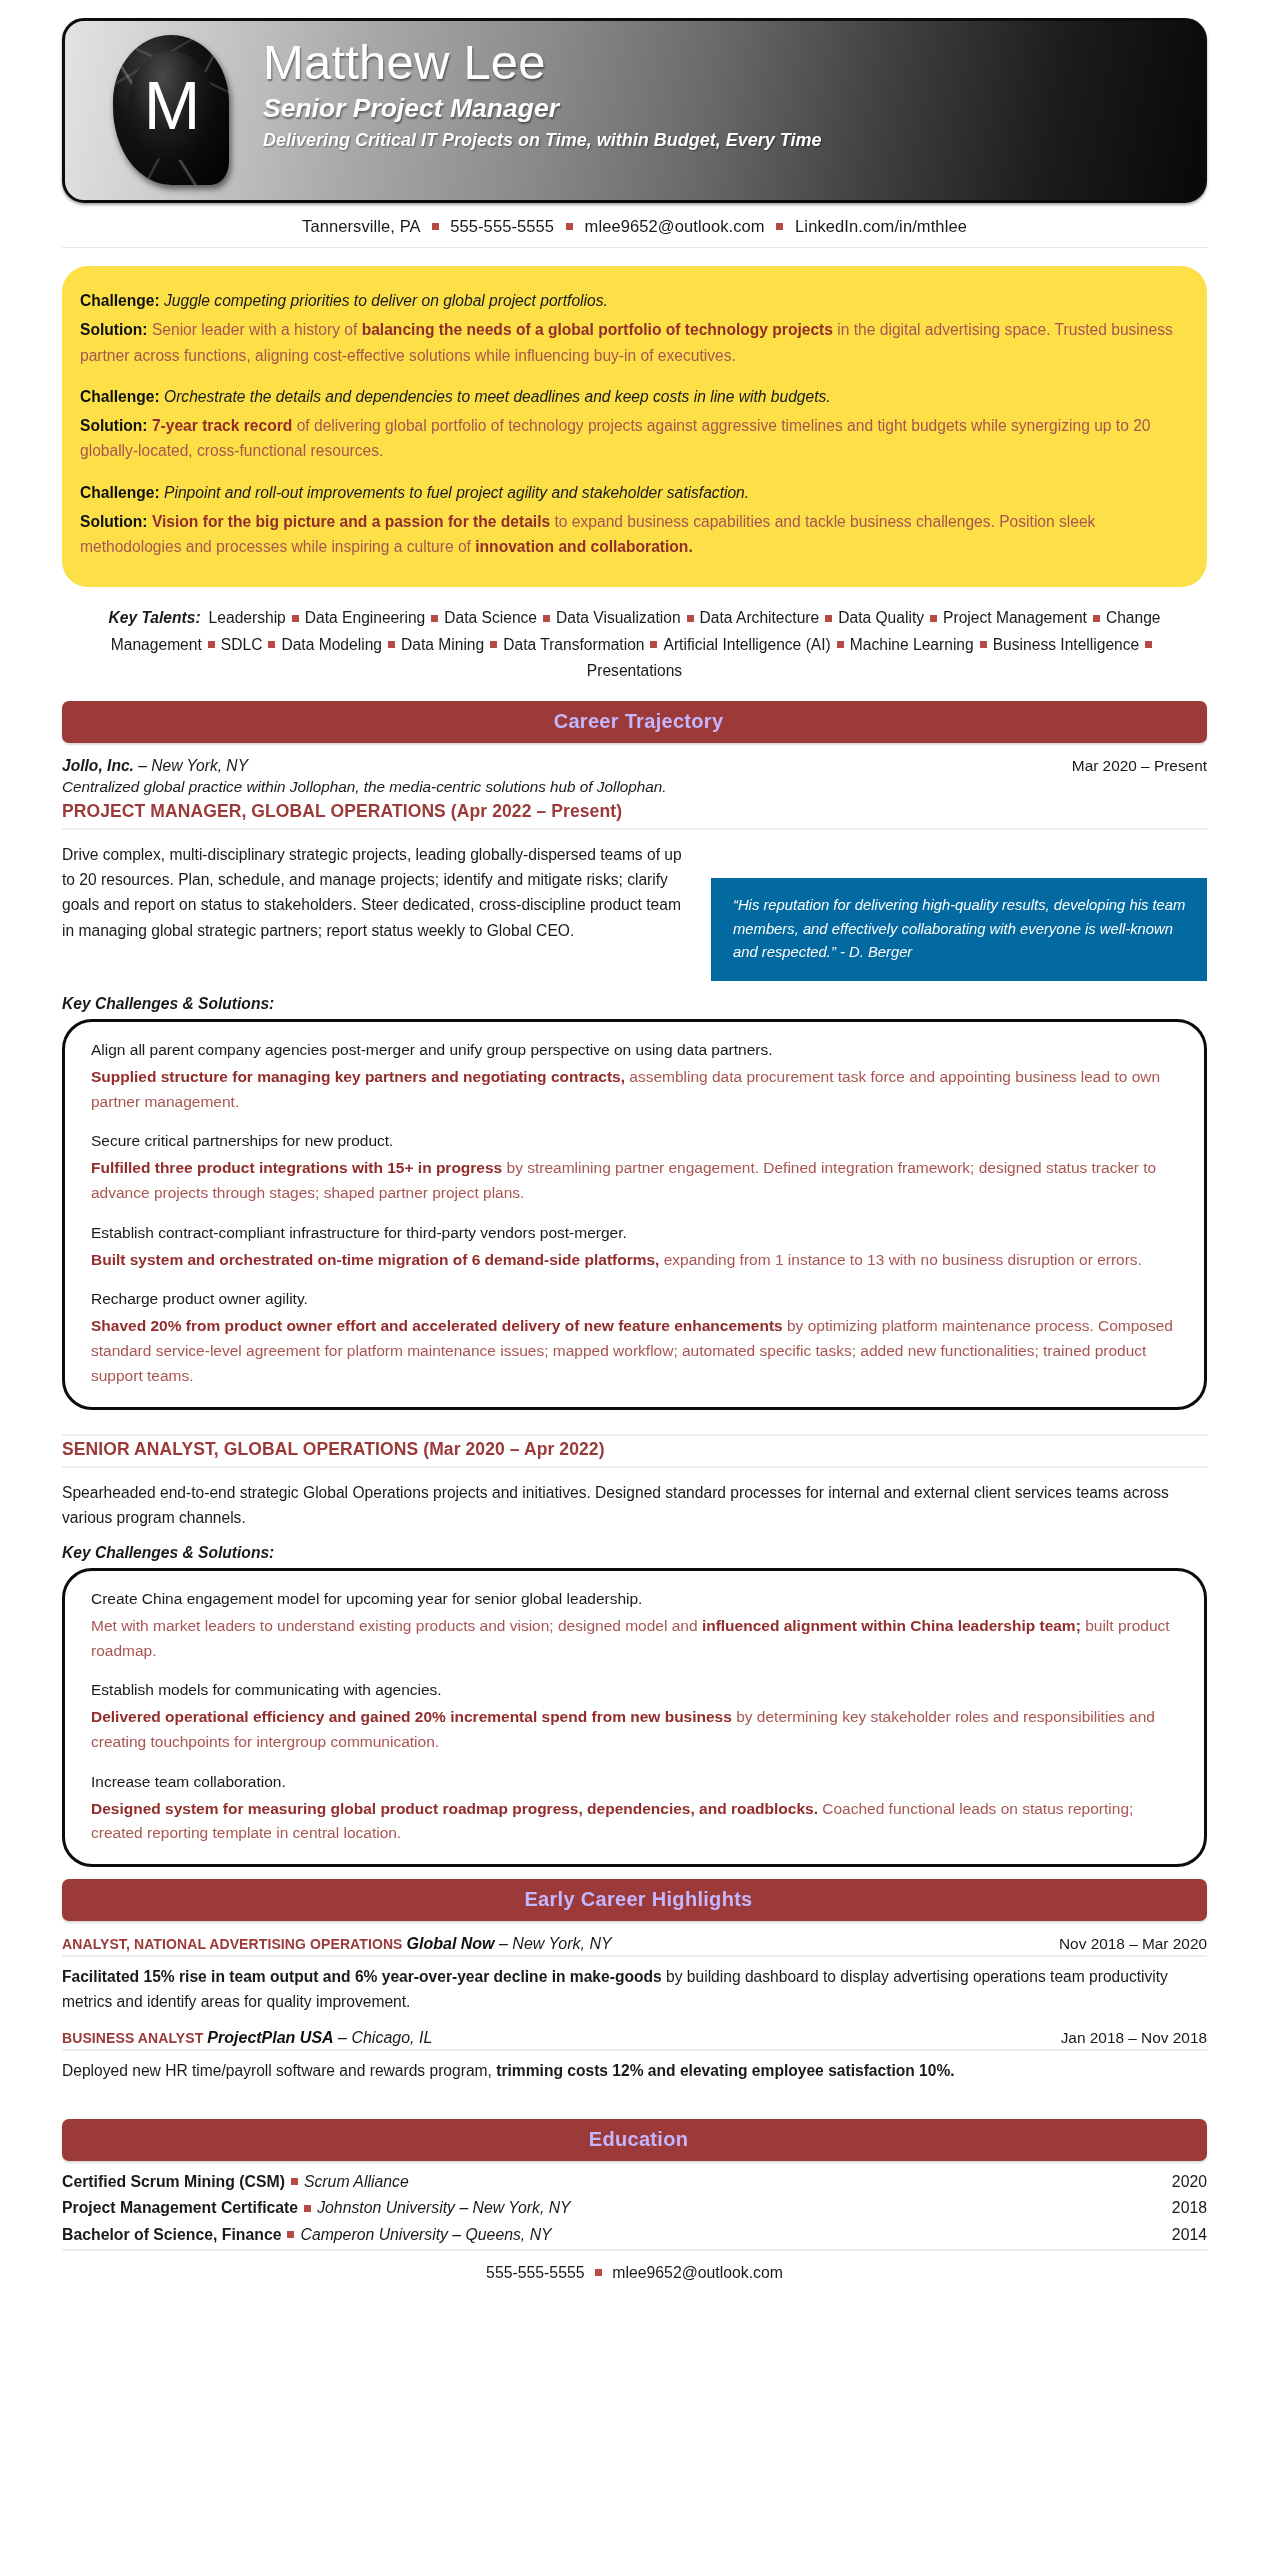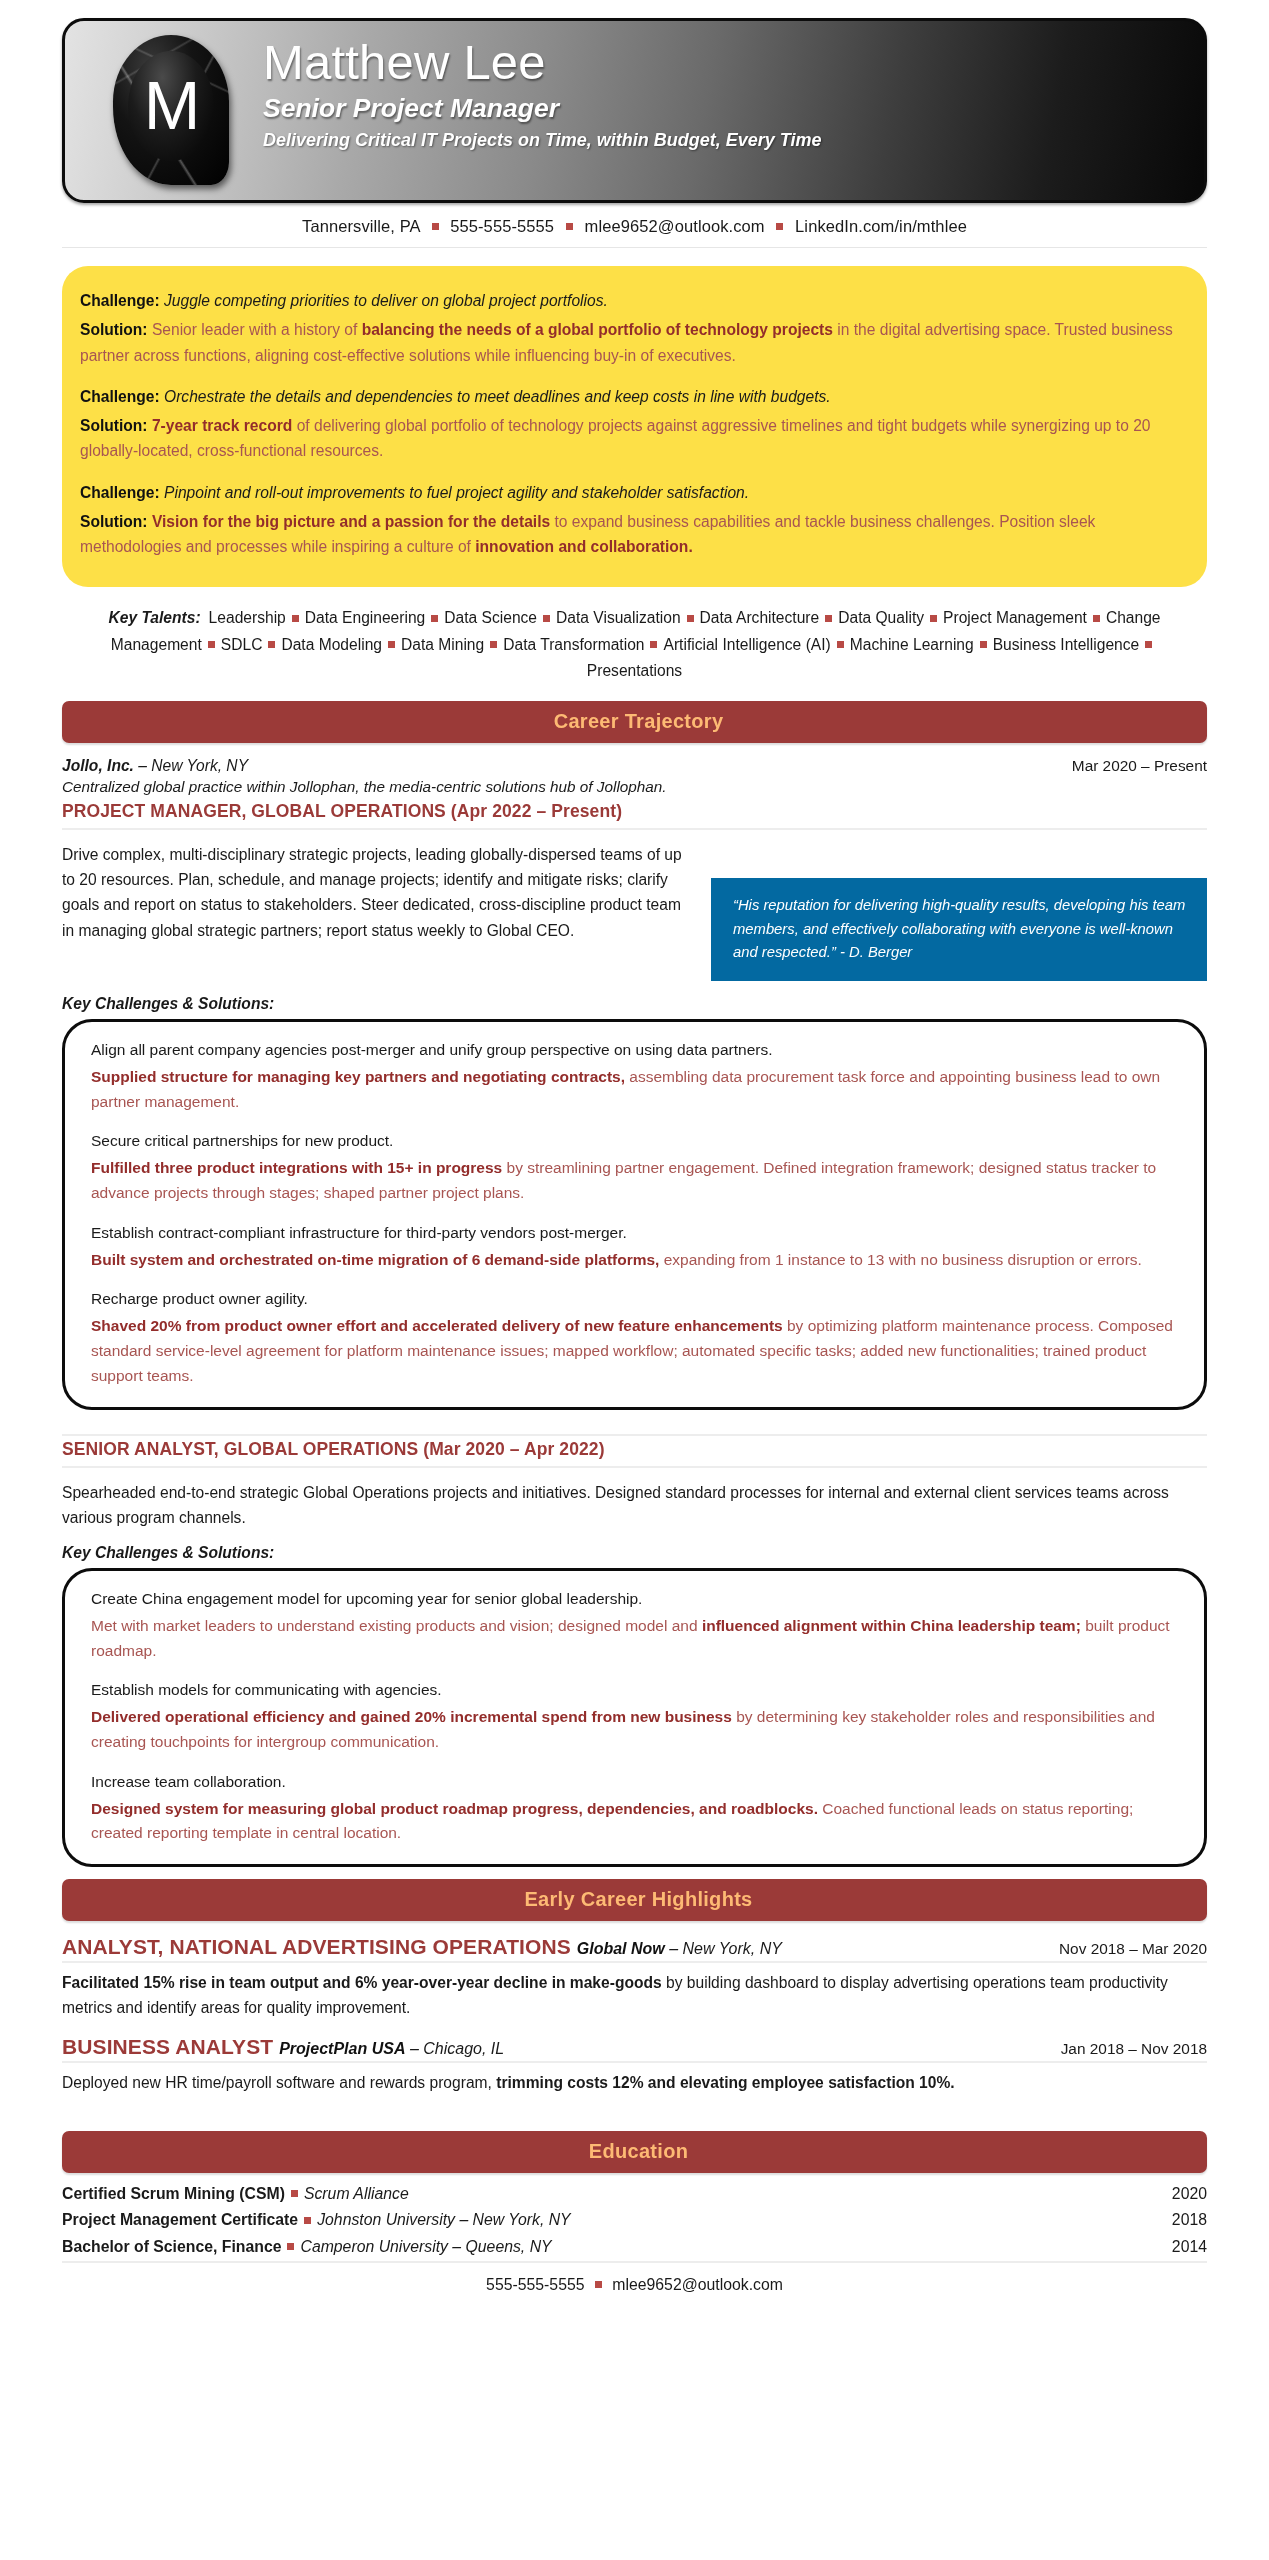--- a/index.html
+++ b/index.html
@@ -172,21 +172,21 @@
     font-style: italic;
     font-weight: 700;
     margin-right: 8px;
   }
 
   
   .section-bar {
     margin-top: 16px;
     background: #9b3a38;
     border-radius: 7px;
-    color: #fdba74;
+    color: #c4b5fd;
     text-align: center;
     font-size: 20px;
     font-weight: 700;
     padding: 9px 0 10px 8px;
     letter-spacing: 0.3px;
     box-shadow: 0 2px 2px rgba(0,0,0,0.14);
   }
 
   
   .job-head {
@@ -270,21 +270,21 @@
   .ec-head {
     display: flex;
     justify-content: space-between;
     align-items: baseline;
     margin-top: 14px;
     font-size: 16px;
   }
   .ec-role {
     color: #9b3a38;
     font-weight: 700;
-    font-size: 21px;
+    font-size: 14px;
     letter-spacing: 0.1px;
   }
   .ec-company { font-weight: 700; font-style: italic; color: #111; }
   .ec-loc { font-style: italic; color: #1a1a1a; }
   .ec-dates { font-size: 15.4px; white-space: nowrap; }
   .ec-desc {
     font-size: 15.6px;
     line-height: 1.62;
     margin-top: 7px;
   }

